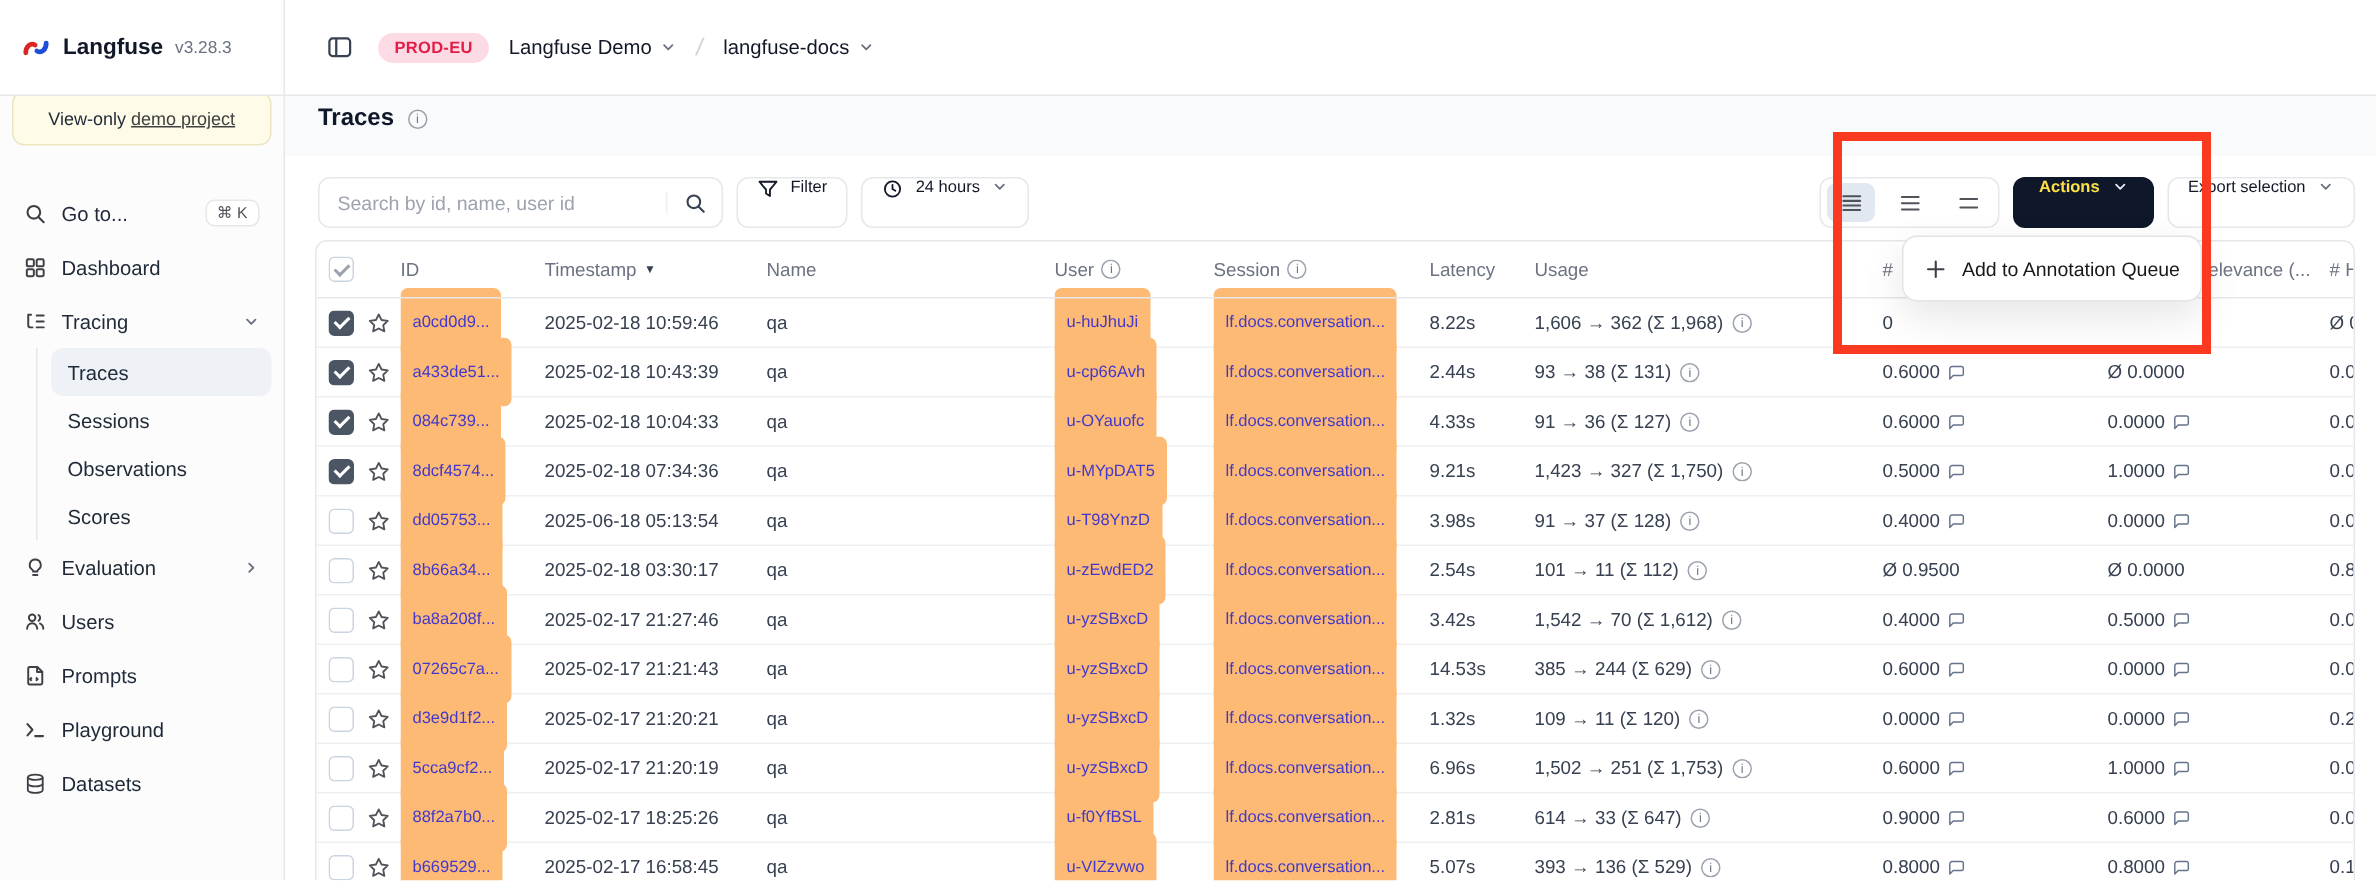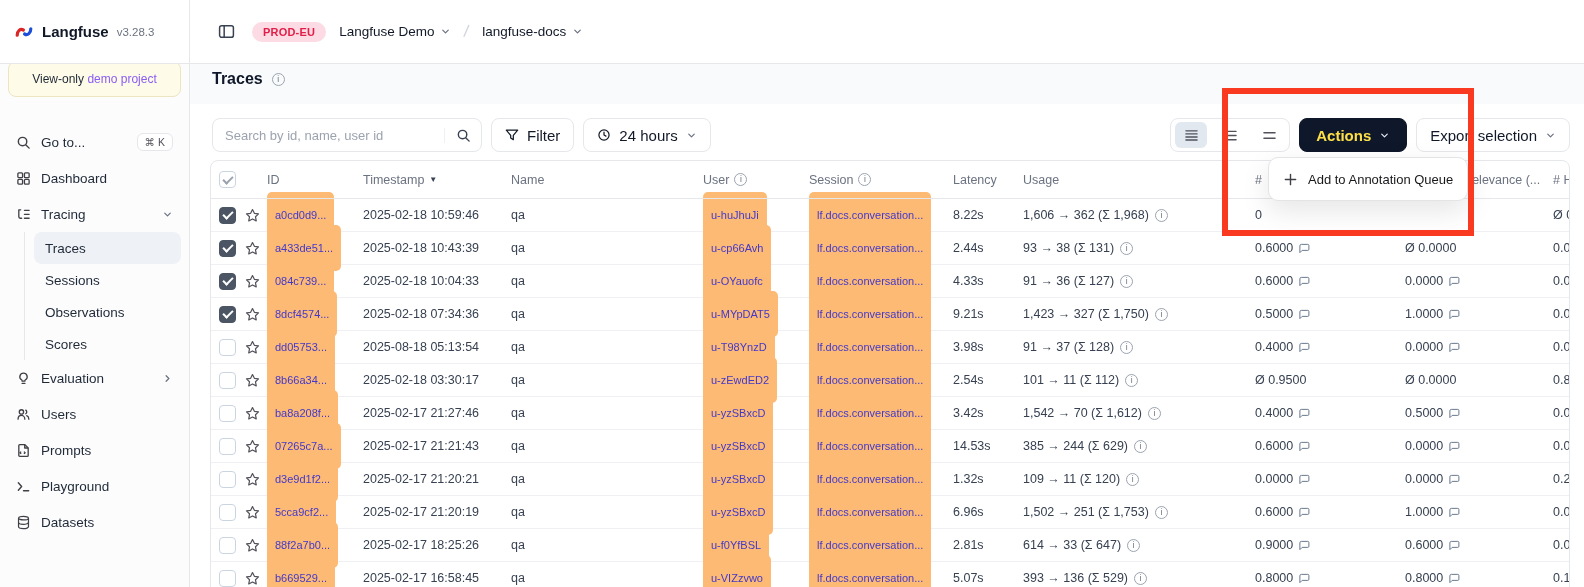--- a/index.html
+++ b/index.html
@@ -14,42 +14,42 @@
 .bver{font-size:11.5px;color:#6b7280}
 .crumbs{display:flex;align-items:center;gap:13px;padding-left:23px}
 .iconbtn{width:26px;height:26px;display:flex;align-items:center;justify-content:center;border-radius:6px;color:#374151}
 .badge-env{background:#fddbe4;color:#e11d48;font-size:11px;font-weight:600;padding:4px 11px;border-radius:999px;letter-spacing:.2px}
 .crumb{display:flex;align-items:center;gap:6px;font-size:13.5px;font-weight:500;color:#111827}
 .chev{color:#6b7280}
 .slash{color:#d1d5db;font-size:17px;font-weight:300;transform:rotate(8deg)}
 
 .sidebar{position:absolute;top:54px;left:0;bottom:0;width:190px;background:#fcfcfd;border-right:1px solid #e5e7eb;padding:7px 8px 0}
 .notice{background:#fefce8;border:1px solid #ece5c0;border-radius:8px;padding:10px 10px;font-size:12px;color:#1f2937;text-align:center}
-.notice a{color:#8b5cf6;cursor:pointer}
+.notice a{color:#404040;text-decoration:underline;cursor:pointer}
 .snav{padding-top:27px;display:flex;flex-direction:column}
 .sitem{height:36px;display:flex;align-items:center;gap:10px;padding:0 8px;font-size:13.5px;color:#1f2937;border-radius:8px;cursor:pointer}
 .sitem .sic{color:#3f3f46;flex:0 0 auto}
 .grow{flex:1}
 .kbd{border:1px solid #e5e7eb;background:#fff;border-radius:6px;font-size:10.5px;color:#52525b;padding:2px 7px;white-space:nowrap}
 .ssub{margin-left:16px;border-left:1px solid #e5e7eb;padding-left:9px;display:flex;flex-direction:column}
 .subitem{height:32px;display:flex;align-items:center;font-size:13.5px;color:#1f2937;padding:0 11px;border-radius:8px;cursor:pointer}
 .subitem.active{background:#eef1f5;font-weight:500}
 
 .main{position:absolute;top:54px;left:190px;right:0;bottom:0;background:#fff;overflow:hidden}
 .pagehead{height:50px;background:#f9fafb;display:flex;align-items:center;gap:9px;padding-left:22px}
 .ptitle{font-size:16px;font-weight:700;color:#0f172a}
 .info{width:13px;height:13px;border:1px solid #9ca3af;border-radius:50%;display:inline-flex;align-items:center;justify-content:center;font-size:8.5px;line-height:1;color:#6b7280;flex:0 0 auto}
 .info::after{content:"i"}
 .toolbar{position:absolute;top:64px;left:22px;right:14px;height:34px;display:flex;align-items:center;justify-content:space-between}
 .tgroup{display:flex;align-items:center;gap:9px}
 .search{width:270px;height:34px;border:1px solid #e5e7eb;border-radius:8px;display:flex;align-items:center;overflow:hidden;background:#fff}
 .search input{flex:1;border:0;outline:0;font-size:13px;padding:0 12px;color:#111827;background:transparent;font-family:inherit}
 .search input::placeholder{color:#9ca3af}
 .searchbtn{width:37px;display:flex;align-items:center;justify-content:center;border-left:1px solid #eef1f4;color:#374151;cursor:pointer}
-.btn{height:34px;border:1px solid #e5e7eb;border-radius:8px;background:#fff;display:flex;align-items:center;gap:8px;padding:0 13px;font-size:15px;font-weight:500;color:#111827;cursor:pointer;white-space:nowrap}
+.btn{height:34px;border:1px solid #e5e7eb;border-radius:8px;background:#fff;display:flex;align-items:flex-start;gap:8px;padding:0 13px;font-size:11px;font-weight:500;color:#111827;cursor:pointer;white-space:nowrap}
 .btn .chev{color:#6b7280}
 .btn-dark{background:#0f172a;border-color:#0f172a;color:#fde047;font-weight:600;padding:0 16px}
 .btn-dark .chev{color:#e2e8f0}
 .density{height:34px;border:1px solid #e5e7eb;border-radius:8px;display:flex;align-items:center;gap:7px;padding:0 4px;background:#fff}
 .dbtn{width:32px;height:26px;border-radius:6px;display:flex;align-items:center;justify-content:center;color:#52525b;cursor:pointer}
 .dbtn.sel{background:#e2e8f0}
 
 .tablewrap{position:absolute;top:106px;left:20px;width:1360px;height:600px;border:1px solid #e5e7eb;border-radius:8px 8px 0 0;background:#fff;overflow:hidden}
 .gridcols{display:grid;grid-template-columns:26px 22px 96px 148px 192px 106px 144px 70px 220px 150px 158px minmax(0,1fr);padding-left:8px}
 .thead{position:relative;height:38px;align-items:center;color:#6b7280;font-size:12.5px;font-weight:500;border-bottom:1px solid #e5e7eb}
@@ -500,21 +500,21 @@
     <div class="td">
               <span class="starbtn">
                 <svg width="15" height="15" viewBox="0 0 16 16">
                   <path d="M8 1.7l2 4 4.4.6-3.2 3.1.8 4.4L8 11.7l-4 2.1.8-4.4L1.6 6.3 6 5.7z" fill="none" stroke="#52525b" stroke-width="1.3" stroke-linejoin="round"></path>
                 </svg>
               </span>
             </div>
     <div class="td">
               <span class="pill">dd05753...</span>
             </div>
-    <div class="td">2025-08-18 05:13:54</div>
+    <div class="td">2025-06-18 05:13:54</div>
     <div class="td">qa</div>
     <div class="td">
               <span class="pill">u-T98YnzD</span>
             </div>
     <div class="td">
               <span class="pill pill-sess">lf.docs.conversation...</span>
             </div>
     <div class="td">3.98s</div>
     <div class="td usage">
               <span>91 → 37 (Σ 128)</span>

